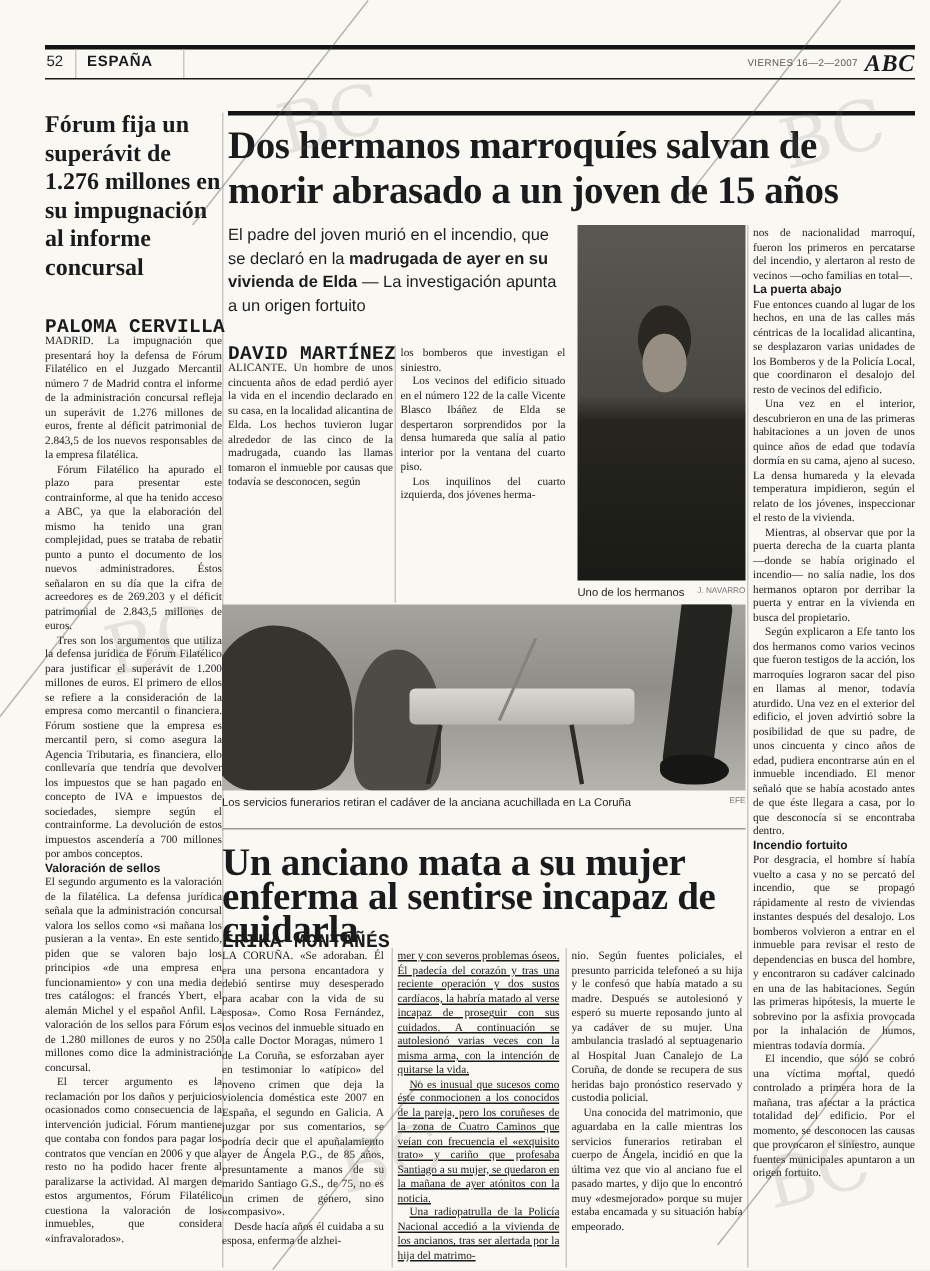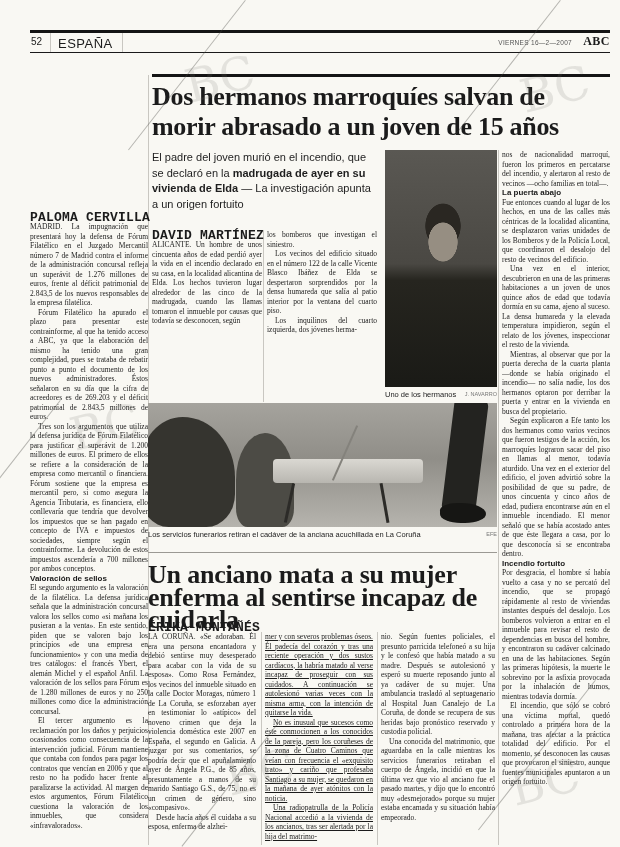--- a/index.html
+++ b/index.html
@@ -3,23 +3,23 @@
 <meta charset="utf-8">
 <style>
   html,body{margin:0;padding:0;background:#e8e6e1;}
   .page{position:relative;width:620px;height:847px;background:#f9f8f3;
         font-family:"Liberation Serif",serif;color:#1b1b1b;overflow:hidden;}
   .abs{position:absolute;}
   .rule-thick{background:#141414;height:3px;}
   .rule-thin{background:#1a1a1a;height:1px;}
   .vrule{position:absolute;width:1px;background:#c9c7c1;}
   .pagenum{font-family:"Liberation Sans",sans-serif;font-size:10px;color:#222;}
-  .section{font-family:"Liberation Sans",sans-serif;font-weight:normal;font-size:13px;letter-spacing:.5px;}
+  .section{font-family:"Liberation Sans",sans-serif;font-weight:bold;font-size:10px;letter-spacing:.5px;}
   .dateline{font-family:"Liberation Sans",sans-serif;font-size:6.5px;color:#555;letter-spacing:.3px;}
-  .brand{font-family:"Liberation Serif",serif;font-weight:bold;font-size:12px;letter-spacing:.5px;}
+  .brand{font-family:"Liberation Serif",serif;font-weight:bold;font-size:16px;letter-spacing:.5px;font-style:italic;}
   .headline-side{font-size:16px;line-height:19px;font-weight:600;}
   .headline-main{font-size:26px;line-height:30px;font-weight:600;letter-spacing:-.3px;}
   .headline-2{font-size:26px;line-height:22.5px;font-weight:600;letter-spacing:-.2px;}
   .standfirst{font-family:"Liberation Sans",sans-serif;font-size:11px;line-height:15.5px;color:#1e1e1e;}
   .standfirst b{font-weight:bold;}
   .byline{font-family:Liberation Mono, monospace;font-weight:bold;font-size:13px;letter-spacing:.2px;}
   .body-text{font-size:7.5px;line-height:9.5px;text-align:justify;overflow:hidden;}
   .body-text p{margin:0;}
   .body-text p + p{text-indent:8px;}
   .subhead{font-family:"Liberation Sans",sans-serif;font-weight:bold;font-size:8px;
@@ -50,20 +50,21 @@
   <div class="abs dateline" style="right:48px;top:39px;">VIERNES 16—2—2007</div>
   <div class="abs brand" style="right:10px;top:34px;">ABC</div>
   <div class="abs rule-thin" style="left:30px;top:52px;width:580px;"></div>
 
   <div class="vrule" style="left:148px;top:75px;height:770px;"></div>
   <div class="vrule" style="left:498px;top:150px;height:695px;"></div>
   <div class="vrule" style="left:263px;top:230px;height:172px;"></div>
   <div class="vrule" style="left:261px;top:632px;height:213px;"></div>
   <div class="vrule" style="left:377px;top:632px;height:213px;"></div>
 
+  <div class="abs headline-side" style="left:30px;top:74px;width:118px;">Fórum fija un superávit de 1.276 millones en su impugnación al informe concursal</div>
   <div class="abs byline" style="left:30px;top:210px;">PALOMA CERVILLA</div>
   <div class="abs body-text" style="left:30px;top:222px;width:118px;height:623px;">
     <p>MADRID. La impugnación que presentará hoy la defensa de Fórum Filatélico en el Juzgado Mercantil número 7 de Madrid contra el informe de la administración concursal refleja un superávit de 1.276 millones de euros, frente al déficit patrimonial de 2.843,5 de los nuevos responsables de la empresa filatélica.</p>
     <p>Fórum Filatélico ha apurado el plazo para presentar este contrainforme, al que ha tenido acceso a ABC, ya que la elaboración del mismo ha tenido una gran complejidad, pues se trataba de rebatir punto a punto el documento de los nuevos administradores. Éstos señalaron en su día que la cifra de acreedores es de 269.203 y el déficit patrimonial de 2.843,5 millones de euros.</p>
     <p>Tres son los argumentos que utiliza la defensa jurídica de Fórum Filatélico para justificar el superávit de 1.200 millones de euros. El primero de ellos se refiere a la consideración de la empresa como mercantil o financiera. Fórum sostiene que la empresa es mercantil pero, si como asegura la Agencia Tributaria, es financiera, ello conllevaría que tendría que devolver los impuestos que se han pagado en concepto de IVA e impuestos de sociedades, siempre según el contrainforme. La devolución de estos impuestos ascendería a 700 millones por ambos conceptos.</p>
     <p class="subhead">Valoración de sellos</p>
     <p style="text-indent:0;">El segundo argumento es la valoración de la filatélica. La defensa jurídica señala que la administración concursal valora los sellos como «si mañana los pusieran a la venta». En este sentido, piden que se valoren bajo los principios «de una empresa en funcionamiento» y con una media de tres catálogos: el francés Ybert, el alemán Michel y el español Anfil. La valoración de los sellos para Fórum es de 1.280 millones de euros y no 250 millones como dice la administración concursal.</p>
     <p>El tercer argumento es la reclamación por los daños y perjuicios ocasionados como consecuencia de la intervención judicial. Fórum mantiene que contaba con fondos para pagar los contratos que vencían en 2006 y que al resto no ha podido hacer frente al paralizarse la actividad. Al margen de estos argumentos, Fórum Filatélico cuestiona la valoración de los inmuebles, que considera «infravalorados».</p>
   </div>
 

